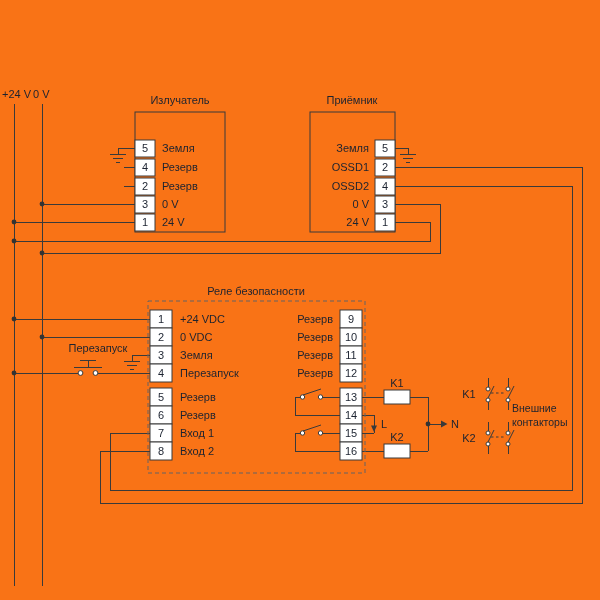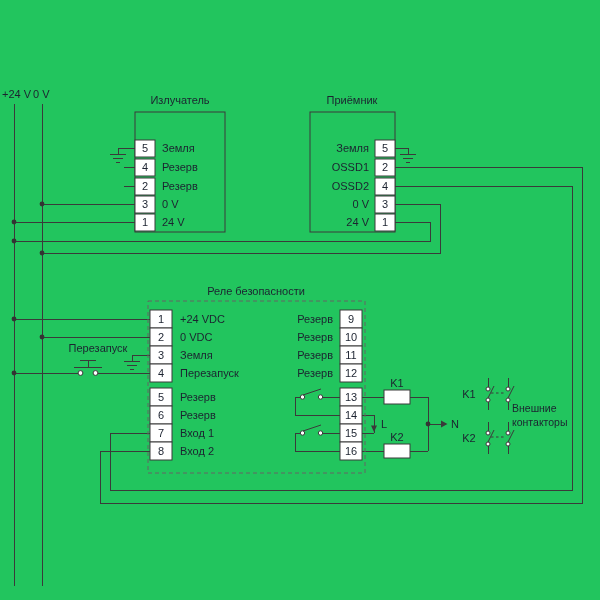--- a/index.html
+++ b/index.html
@@ -1,16 +1,16 @@
 <!DOCTYPE html>
 <html><head>
 <meta charset="utf-8">
 <style>
   html,body { margin:0; padding:0; background:#ffffff; }
-  .stage { width:600px; height:600px; background:#22c55e; }
+  .stage { width:600px; height:600px; background:#f97316; }
   svg { display:block; }
   text { font-family:"Liberation Sans","DejaVu Sans",sans-serif; font-size:11px; fill:#1c2330; }
   .mid { text-anchor:middle; }
   .end { text-anchor:end; }
   .sm  { font-size:10.5px; }
   .ln line, .ln polyline { stroke:#3a3a3a; stroke-width:1; fill:none; }
   .box  { fill:none; stroke:#3a3a3a; stroke-width:1; }
   .cell { fill:#ffffff; stroke:#3a3a3a; stroke-width:1; }
   .coil { fill:#ffffff; stroke:#3a3a3a; stroke-width:1; }
   .dashed { fill:none; stroke:#646464; stroke-width:1; stroke-dasharray:4 3; }

